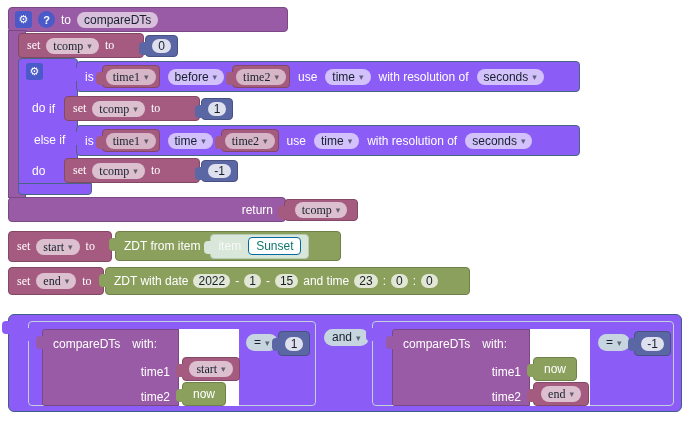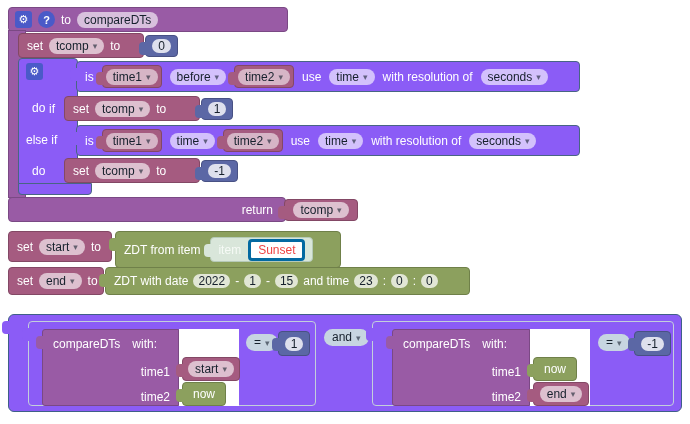--- a/index.html
+++ b/index.html
@@ -6,21 +6,21 @@
   .canvas {
     position:relative; width:690px; height:424px; background:#ffffff;
     font-family:"Liberation Sans", sans-serif; font-size:12px; overflow:hidden;
   }
   .blk {
     position:absolute; box-sizing:border-box; border-radius:4px;
     border:1px solid rgba(0,0,0,0.28); color:#fff;
     display:flex; align-items:center; gap:6px; padding:0 8px; white-space:nowrap;
   }
   .purple { background:#995ba5; border-color:#7a4984; }
-  .mauve  { background:#a55b80; border-color:#834865; }
+  .mauve  { background:#a55b80; border-color:#834865;font-family:Liberation Serif, serif; }
   .logic  { background:#8b5cf6; border-color:#486584; }
   .math   { background:#5b67a5; border-color:#485184; }
   .green  { background:#8ca05e; border-color:#6f8049; }
   .flat   { border:none; border-radius:0; }
   .label  { position:absolute; color:#fff; white-space:nowrap; }
   .fld {
     display:inline-flex; align-items:center; gap:4px;
     background:rgba(255,255,255,0.62); color:#16202c;
     border-radius:9px; padding:1px 7px; line-height:14px; font-size:12px;
   }
@@ -48,22 +48,22 @@
     display:inline-flex; align-items:center; justify-content:center;
     color:#fff; font-size:11px; font-weight:bold; flex:0 0 auto;
   }
   .sock { position:absolute; background:#ffffff; }
   .itemblk {
     display:inline-flex; align-items:center; gap:7px; height:23px;
     background:#d9e6da; border:1px solid #b6cab8; border-radius:4px;
     padding:0 7px; color:#f6faf6;
   }
   .itemblk .ifld {
-    background:#ffffff; border:3px solid #0369a1; border-radius:4px;
-    color:#ef4444; padding:0 7px; line-height:16px;
+    background:#ffffff; border:1px solid #0369a1; border-radius:4px;
+    color:#0f766e; padding:0 7px; line-height:16px;
   }
   .calltitle { position:absolute; left:10px; top:7px; display:flex; gap:12px; }
   .argl { position:absolute; right:8px; color:#fff; }
   .ctr { justify-content:center; }
 </style>
 </head>
 <body>
 
 <div class="canvas">
 
@@ -129,21 +129,21 @@
     <span class="fld">
       <span>tcomp</span>
       <span class="arr">▾</span>
     </span>
     <span>to</span>
   </div>
   <div class="blk math tab ctr" style="left:201px; top:98px; width:32px; height:22px; padding:0 4px;">
     <span class="fld">1</span>
   </div>
 
-  <span class="label" style="left:26px; top:133px;text-align:right;">else if</span>
+  <span class="label" style="left:34px; top:133px;text-align:right;">else if</span>
 
   <div class="blk logic tab" style="left:76px; top:125px; width:504px; height:31px; gap:8px;">
     <span>is</span>
     <span class="blk mauve mini tab" style="position:relative;">
       <span class="fld">
         <span>time1</span>
         <span class="arr">▾</span>
       </span>
     </span>
     <span class="fld">
@@ -192,21 +192,21 @@
   </div>
 
   <div class="blk mauve" style="left:8px; top:231px; width:104px; height:31px;">
     <span>set</span>
     <span class="fld">
       <span>start</span>
       <span class="arr">▾</span>
     </span>
     <span>to</span>
   </div>
-  <div class="blk green tab" style="left:115px; top:231px; width:226px; height:37px; gap:10px;">
+  <div class="blk green tab" style="left:115px; top:231px; width:226px; height:30px; gap:10px;">
     <span>ZDT from item</span>
     <span class="itemblk tab" style="position:relative;align-items:center;">
       <span>item</span>
       <span class="ifld">Sunset</span>
     </span>
   </div>
 
   <div class="blk mauve" style="left:8px; top:267px; width:96px; height:28px;">
     <span>set</span>
     <span class="fld">

